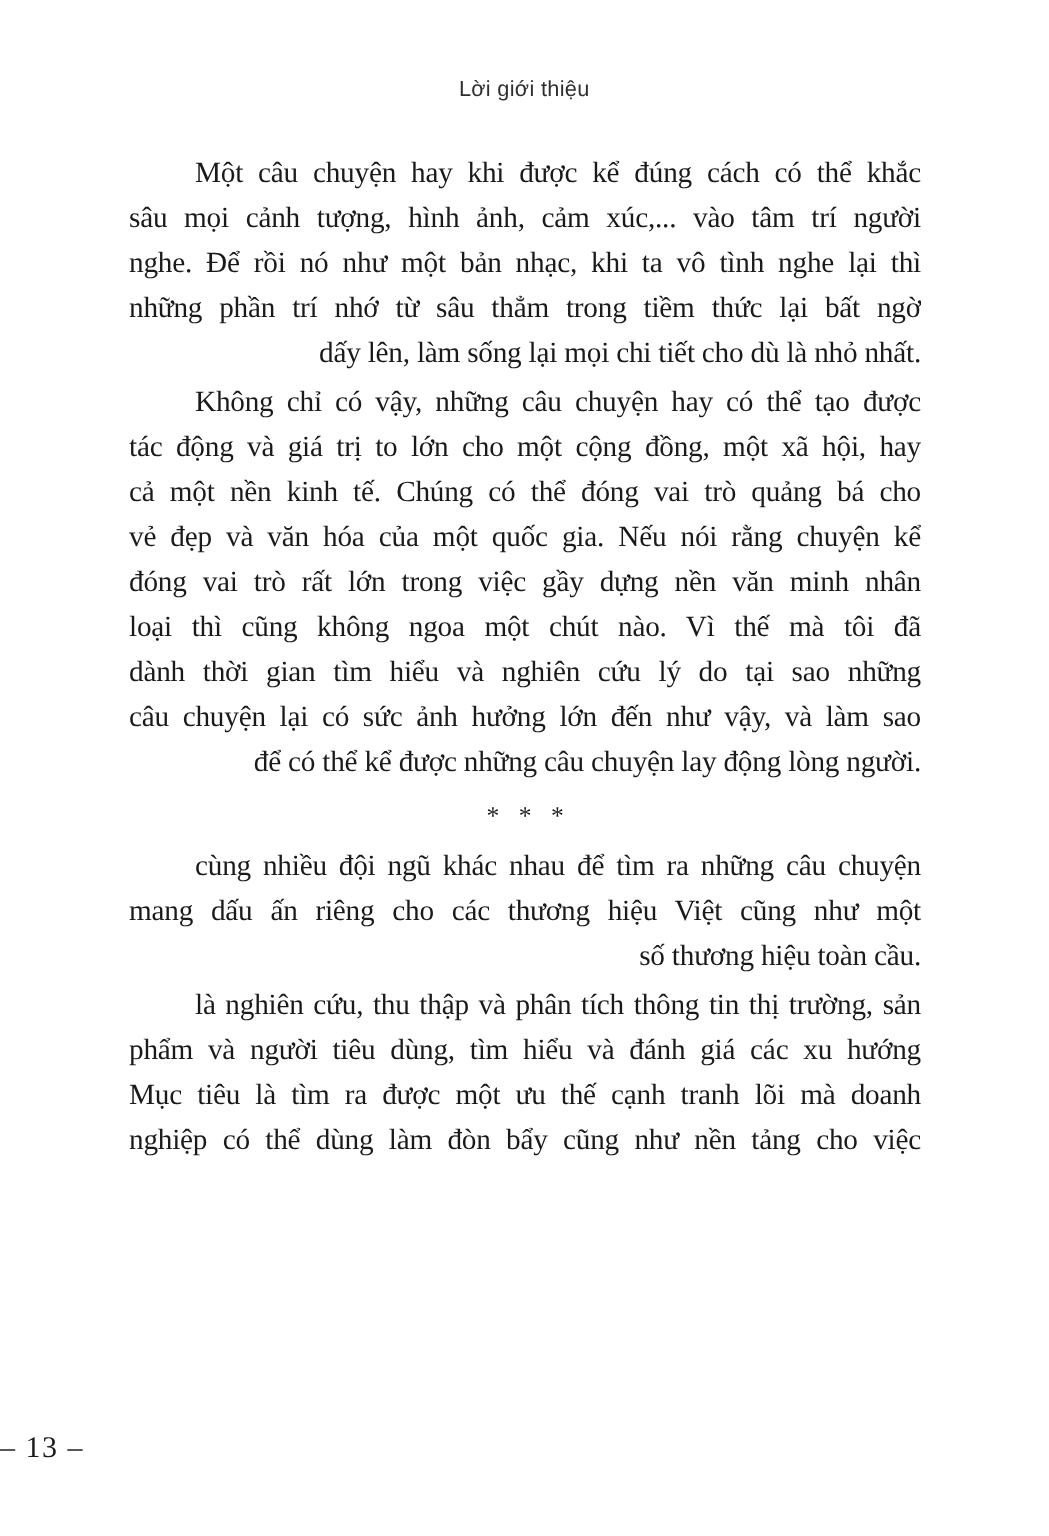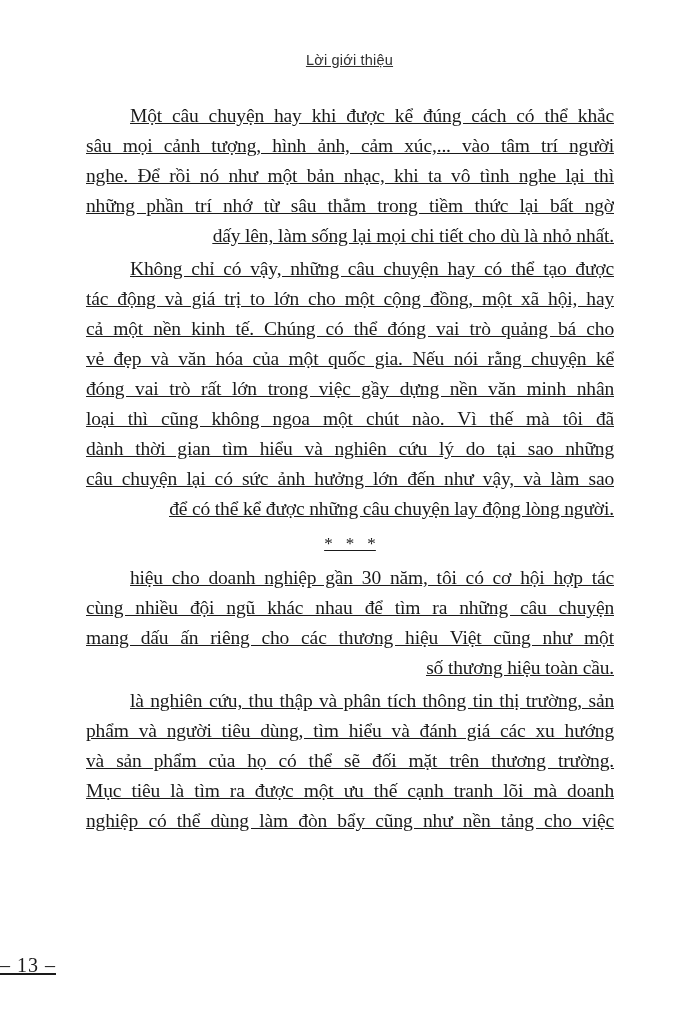--- a/index.html
+++ b/index.html
@@ -1,15 +1,15 @@
 <!DOCTYPE html>
 <html style="--bg: #ffffff; --text-color: #1a1a1a; --header-color: #2f2f2f;"><head>
 <meta charset="utf-8">
 <style>
-  * { margin: 0; padding: 0; box-sizing: border-box; text-decoration: underline; }
+  * { margin: 0; padding: 0; box-sizing: border-box; }
 
   html, body {
     width: 699px;
     height: 1024px;
     background: var(--bg, #ffffff);
     overflow: hidden;
   }
 
   .page {
     position: relative;
@@ -104,28 +104,26 @@
         <div class="line">cả một nền kinh tế. Chúng có thể đóng vai trò quảng bá cho</div>
         <div class="line">vẻ đẹp và văn hóa của một quốc gia. Nếu nói rằng chuyện kể</div>
         <div class="line">đóng vai trò rất lớn trong việc gầy dựng nền văn minh nhân</div>
         <div class="line">loại thì cũng không ngoa một chút nào. Vì thế mà tôi đã</div>
         <div class="line">dành thời gian tìm hiểu và nghiên cứu lý do tại sao những</div>
         <div class="line">câu chuyện lại có sức ảnh hưởng lớn đến như vậy, và làm sao</div>
         <div class="line last">để có thể kể được những câu chuyện lay động lòng người.</div>
       </div>
       <div class="separator">* * *</div>
       <div class="para">
-        <div class="line">hiệu cho doanh nghiệp gần 30 năm, tôi có cơ hội hợp tác</div>
         <div class="line">cùng nhiều đội ngũ khác nhau để tìm ra những câu chuyện</div>
         <div class="line">mang dấu ấn riêng cho các thương hiệu Việt cũng như một</div>
         <div class="line last">số thương hiệu toàn cầu.</div>
       </div>
       <div class="para">
         <div class="line">là nghiên cứu, thu thập và phân tích thông tin thị trường, sản</div>
         <div class="line">phẩm và người tiêu dùng, tìm hiểu và đánh giá các xu hướng</div>
-        <div class="line">và sản phẩm của họ có thể sẽ đối mặt trên thương trường.</div>
         <div class="line">Mục tiêu là tìm ra được một ưu thế cạnh tranh lõi mà doanh</div>
         <div class="line">nghiệp có thể dùng làm đòn bẩy cũng như nền tảng cho việc</div>
       </div>
     </div>
 
   <div class="page-footer">– 13 –</div>
 </div>
 
 </body></html>

